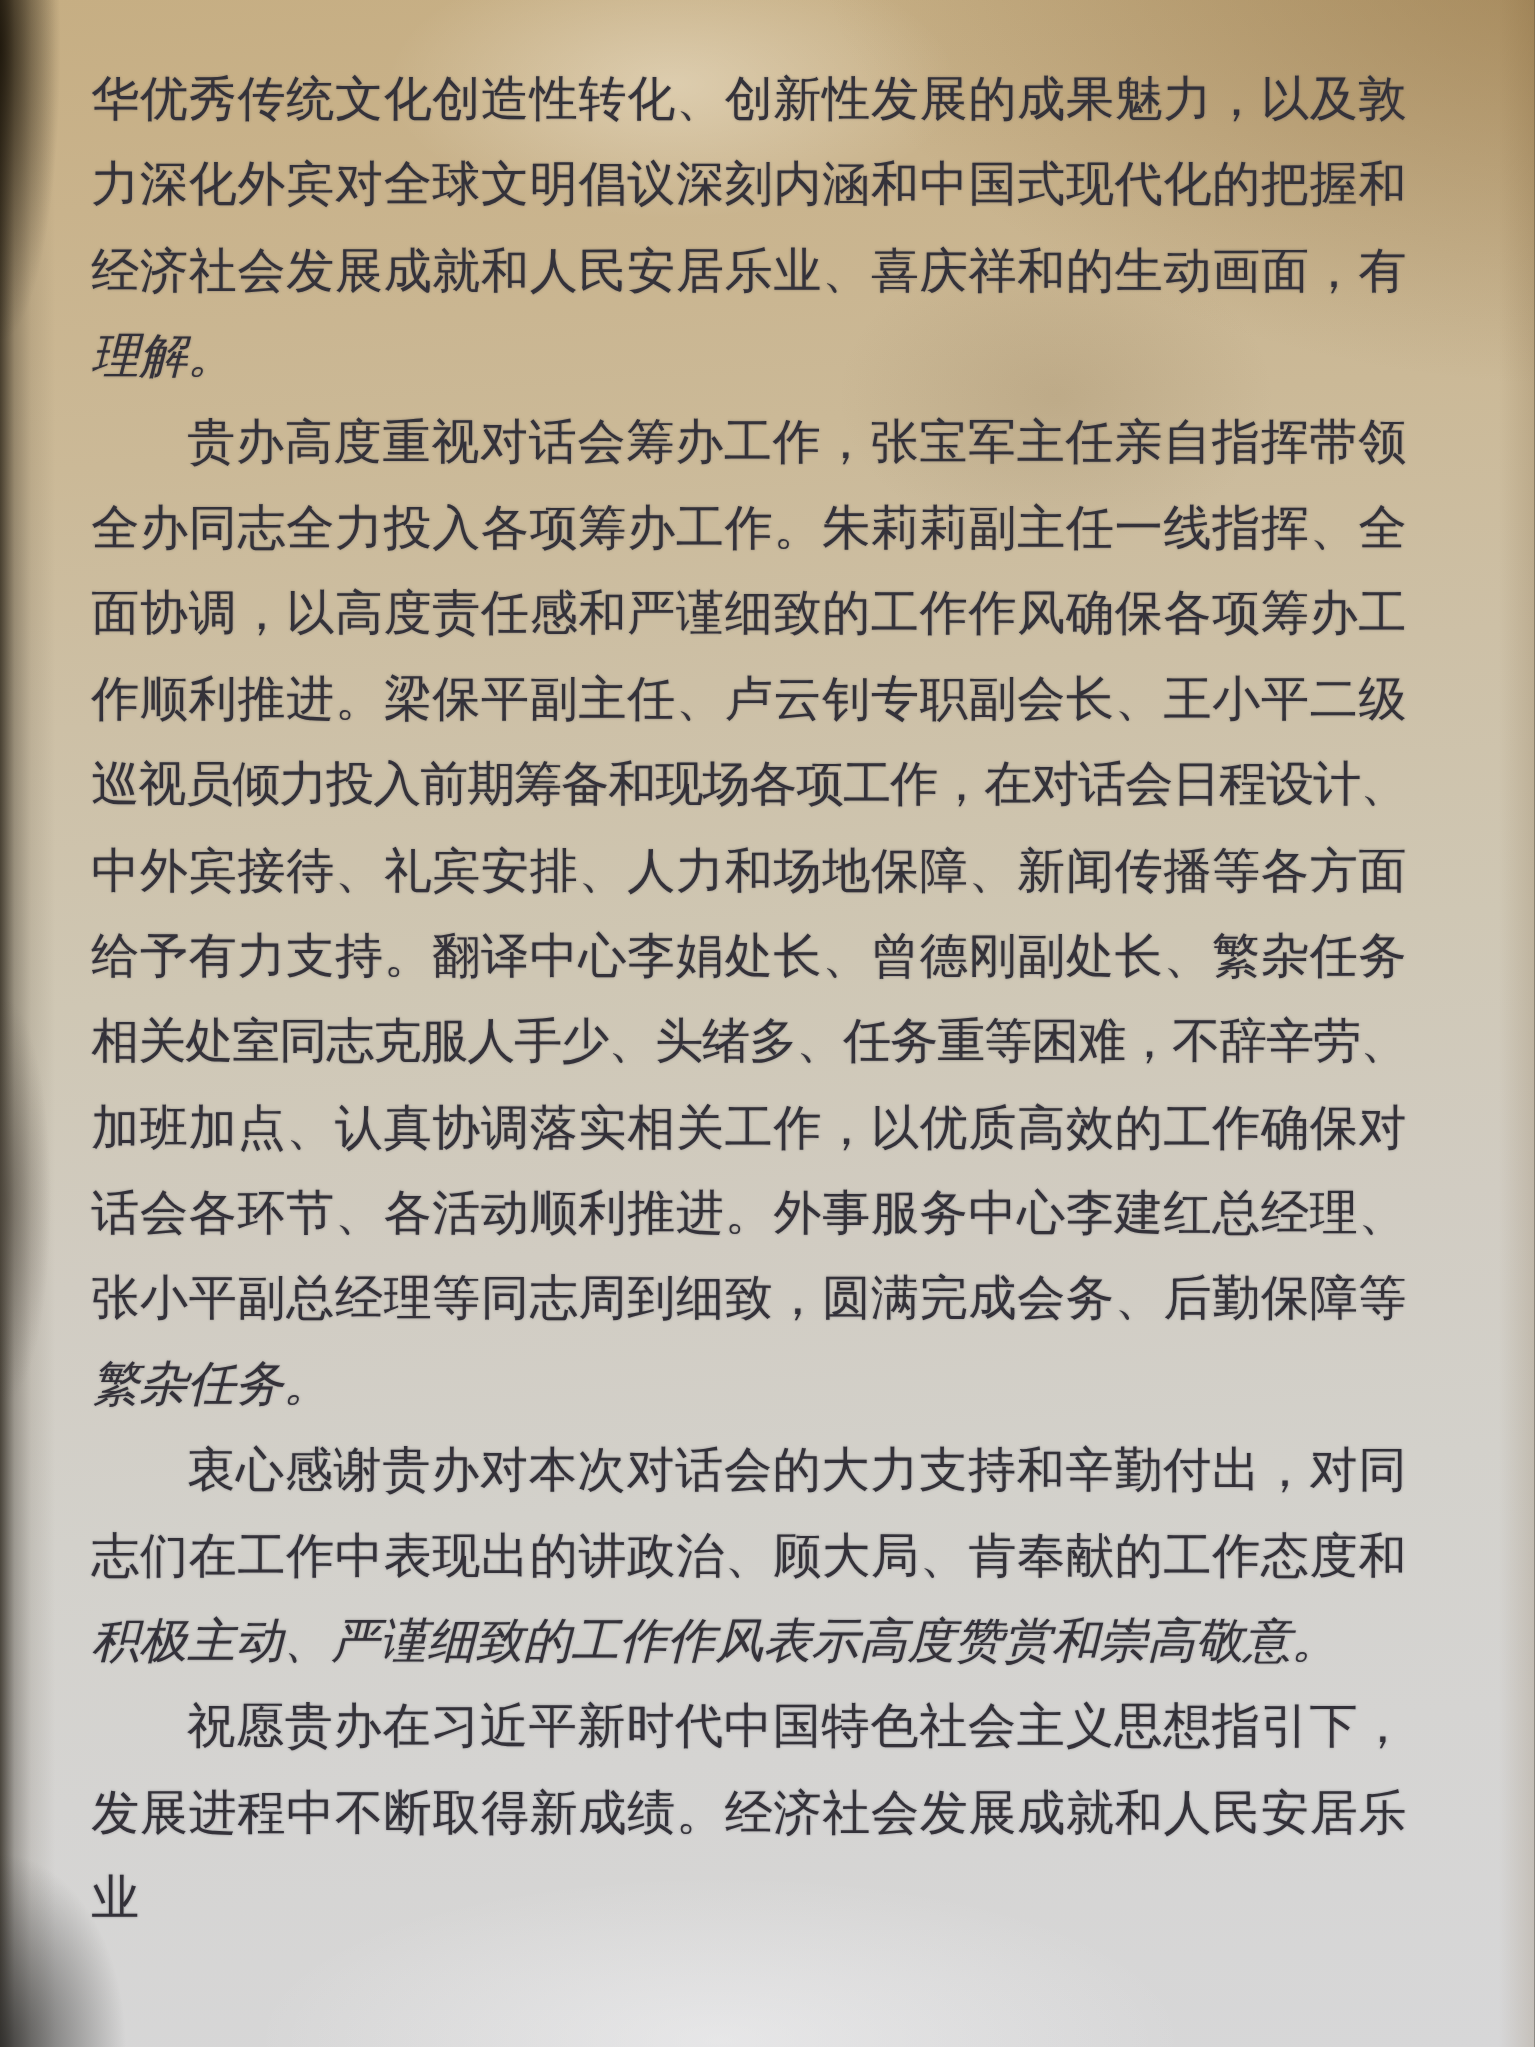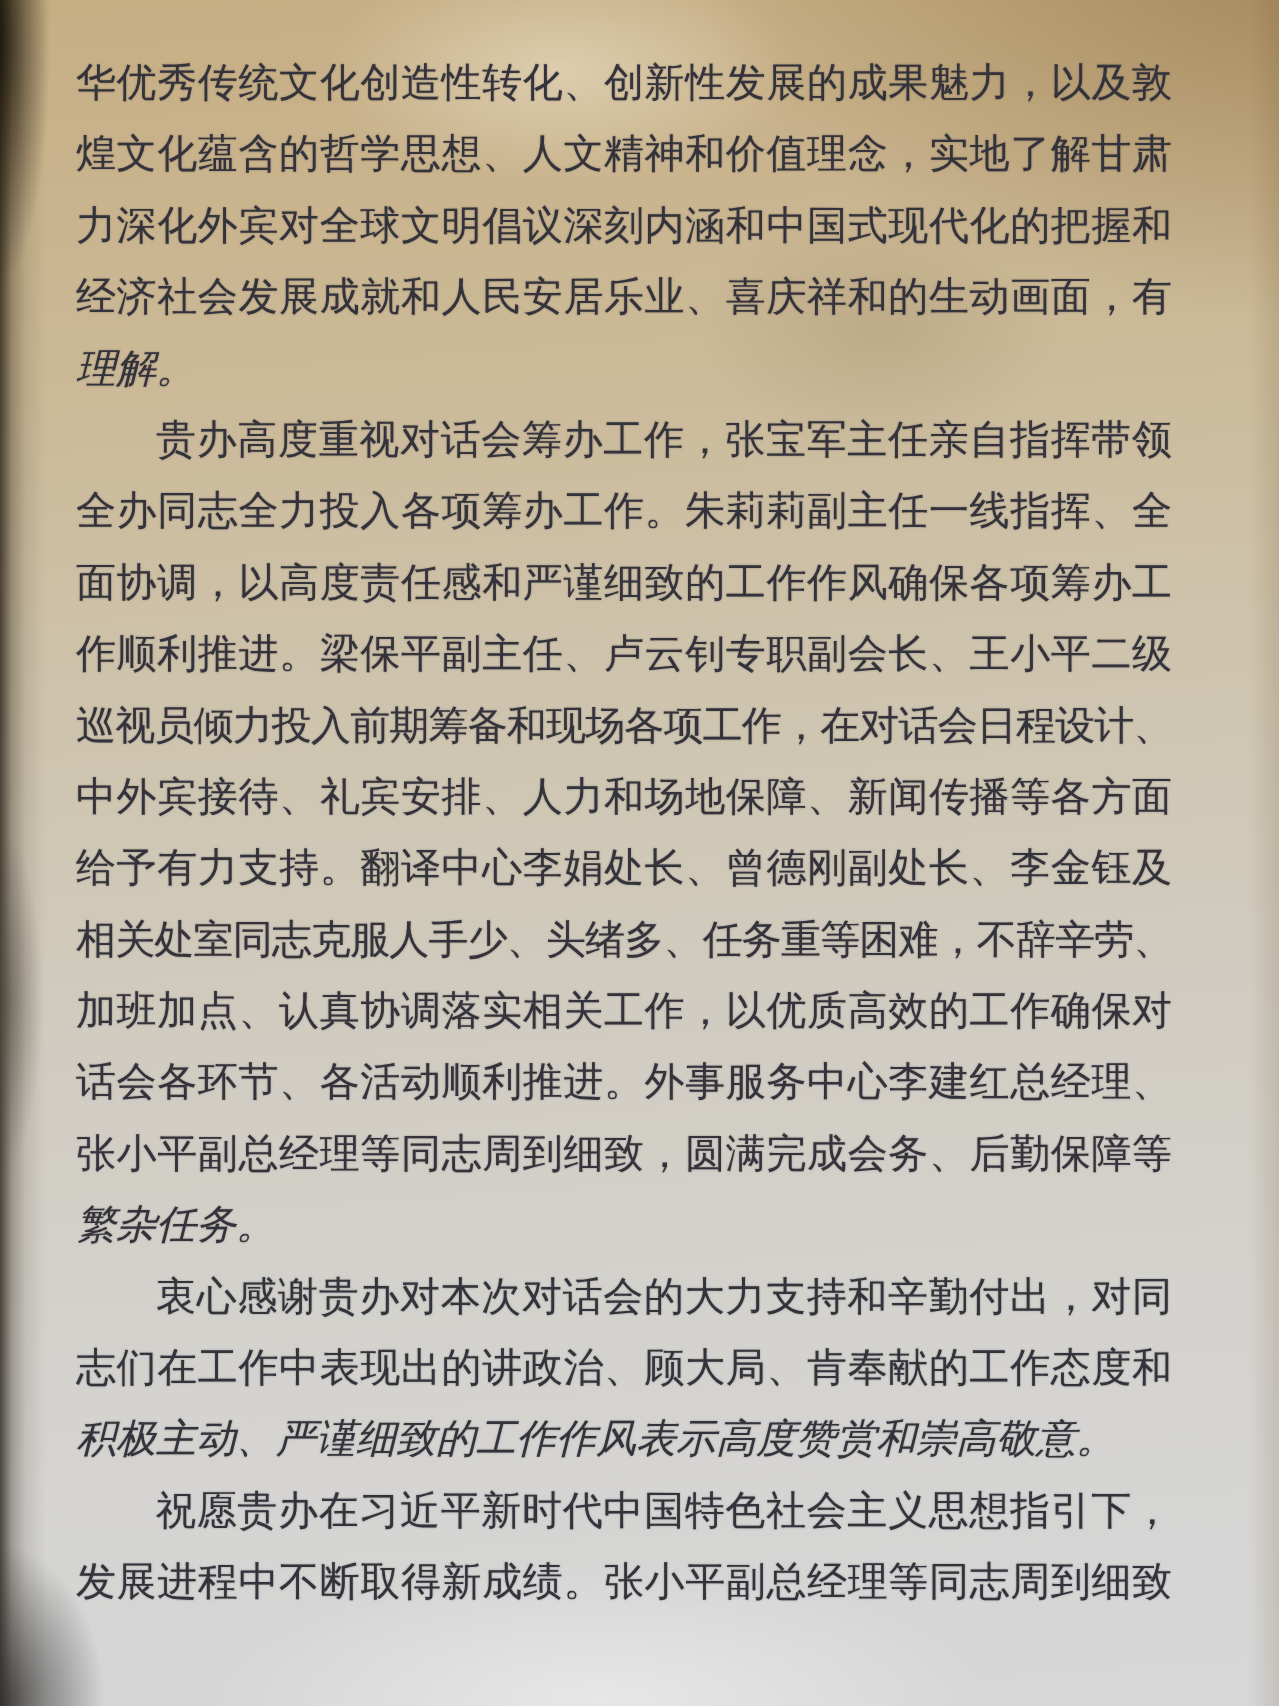--- a/index.html
+++ b/index.html
@@ -49,35 +49,34 @@
   .line.indent{ text-indent:2em; }
   .line.end{ text-align-last:left;font-style:italic; }
   .line.tight{ letter-spacing:-1.5px; }
 </style>
 </head>
 <body>
 
 <div class="photo">
   <div class="text-block">
       <div class="line">华优秀传统文化创造性转化、创新性发展的成果魅力，以及敦</div>
-      <div class="line">煌文化蕴含的哲学思想、人文精神和价值理念，实地了解甘肃</div>
       <div class="line">力深化外宾对全球文明倡议深刻内涵和中国式现代化的把握和</div>
       <div class="line">经济社会发展成就和人民安居乐业、喜庆祥和的生动画面，有</div>
       <div class="line end">理解。</div>
       <div class="line indent">贵办高度重视对话会筹办工作，张宝军主任亲自指挥带领</div>
       <div class="line">全办同志全力投入各项筹办工作。朱莉莉副主任一线指挥、全</div>
       <div class="line">面协调，以高度责任感和严谨细致的工作作风确保各项筹办工</div>
       <div class="line">作顺利推进。梁保平副主任、卢云钊专职副会长、王小平二级</div>
       <div class="line tight">巡视员倾力投入前期筹备和现场各项工作，在对话会日程设计、</div>
       <div class="line">中外宾接待、礼宾安排、人力和场地保障、新闻传播等各方面</div>
-      <div class="line">给予有力支持。翻译中心李娟处长、曾德刚副处长、李金钰及</div>
+      <div class="line">给予有力支持。翻译中心李娟处长、曾德刚副处长、繁杂任务</div>
       <div class="line tight">相关处室同志克服人手少、头绪多、任务重等困难，不辞辛劳、</div>
       <div class="line">加班加点、认真协调落实相关工作，以优质高效的工作确保对</div>
       <div class="line">话会各环节、各活动顺利推进。外事服务中心李建红总经理、</div>
       <div class="line">张小平副总经理等同志周到细致，圆满完成会务、后勤保障等</div>
       <div class="line end">繁杂任务。</div>
       <div class="line indent">衷心感谢贵办对本次对话会的大力支持和辛勤付出，对同</div>
       <div class="line">志们在工作中表现出的讲政治、顾大局、肯奉献的工作态度和</div>
       <div class="line end">积极主动、严谨细致的工作作风表示高度赞赏和崇高敬意。</div>
       <div class="line indent">祝愿贵办在习近平新时代中国特色社会主义思想指引下，</div>
-      <div class="line">发展进程中不断取得新成绩。张小平副总经理等同志周到细致</div>
+      <div class="line">发展进程中不断取得新成绩。经济社会发展成就和人民安居乐业</div>
     </div>
 </div>
 
 </body></html>

